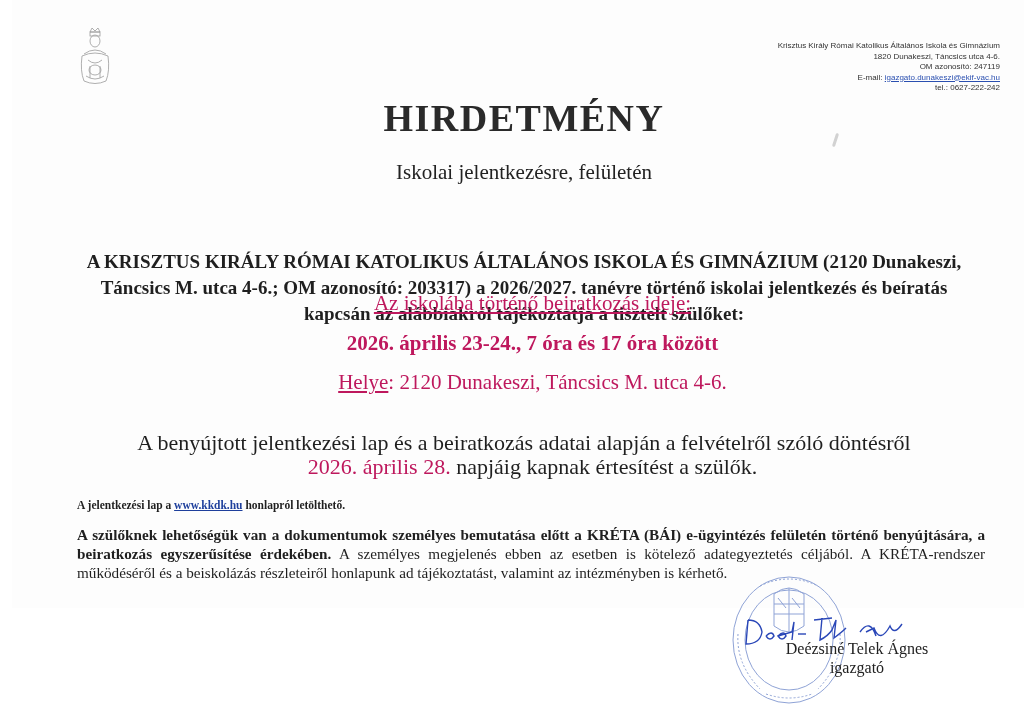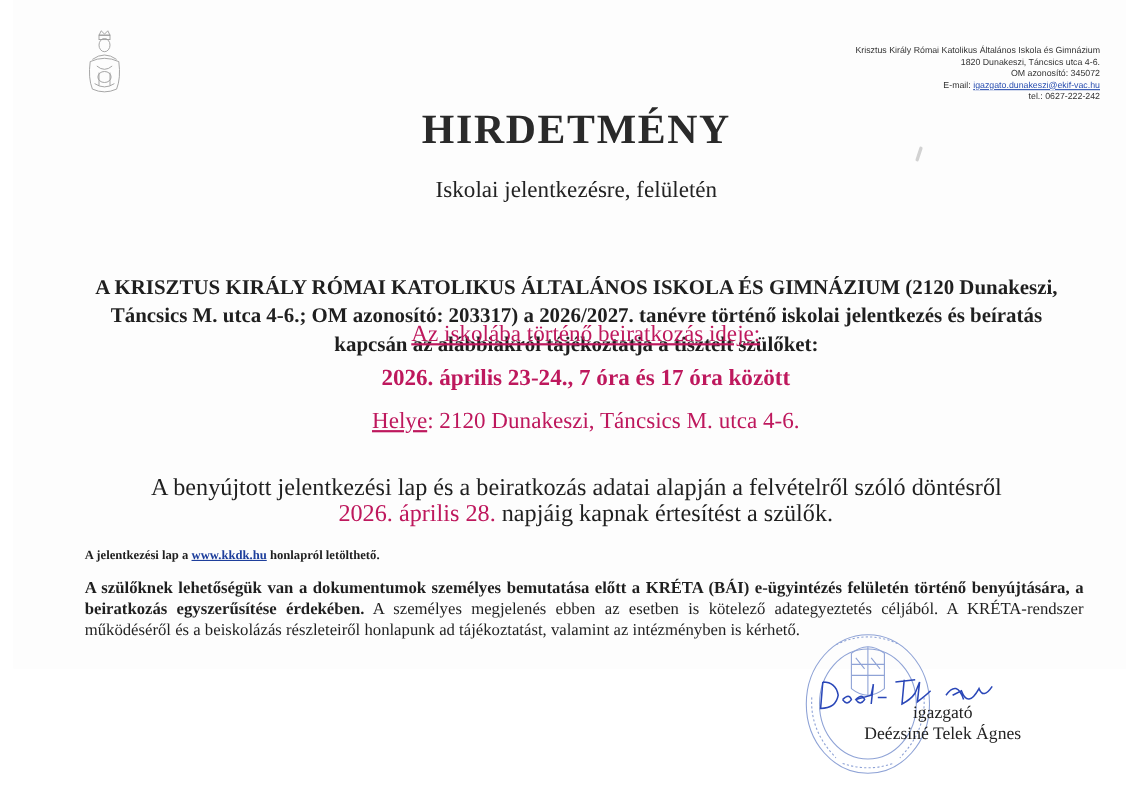--- a/index.html
+++ b/index.html
@@ -60,21 +60,21 @@
       <path d="M18 34 Q25 40 32 34"></path>
       <ellipse cx="25" cy="44" rx="6" ry="5"></ellipse>
       <path d="M16 50 Q25 56 34 50"></path>
       <path d="M20 40 L20 52 M30 40 L30 52"></path>
     </g>
   </svg>
 
   <div class="header-info">
     <div>Krisztus Király Római Katolikus Általános Iskola és Gimnázium</div>
     <div>1820 Dunakeszi, Táncsics utca 4-6.</div>
-    <div>OM azonosító: 345072</div>
+    <div>OM azonosító: 247119</div>
     <div><span>E-mail: </span><a>igazgato.dunakeszi@ekif-vac.hu</a></div>
     <div>tel.: 0627-222-242</div>
   </div>
 
   <div class="speck"></div>
 
   <div class="title">HIRDETMÉNY</div>
   <div class="subtitle">Iskolai jelentkezésre, felületén</div>
 
   <div class="intro">A KRISZTUS KIRÁLY RÓMAI KATOLIKUS ÁLTALÁNOS ISKOLA ÉS GIMNÁZIUM (2120 Dunakeszi, Táncsics M. utca 4-6.; OM azonosító: 203317) a 2026/2027. tanévre történő iskolai jelentkezés és beíratás kapcsán az alábbiakról tájékoztatja a tisztelt szülőket:</div>
@@ -112,16 +112,16 @@
       <path d="M8 6 L6 30 Q20 30 22 18 Q20 6 8 6"></path>
       <path d="M26 22 Q32 16 34 22 Q30 28 26 22"></path>
       <path d="M38 22 Q44 16 46 22 Q42 28 38 22 L52 18 L54 8 L52 26"></path>
       <path d="M58 20 L66 20"></path>
       <path d="M74 6 L92 4 M82 4 L80 26 Q88 22 92 16 L96 6 L94 24 Q102 18 106 14"></path>
       <path d="M120 18 Q130 4 136 22 M126 18 L134 14 Q140 30 150 12 Q154 22 162 10"></path>
     </g>
   </svg>
 
   <div class="signer">
+    <div>Deézsiné Telek Ágnes</div>
     <div>igazgató</div>
-    <div>Deézsiné Telek Ágnes</div>
   </div>
 </div>
 
 </body></html>

